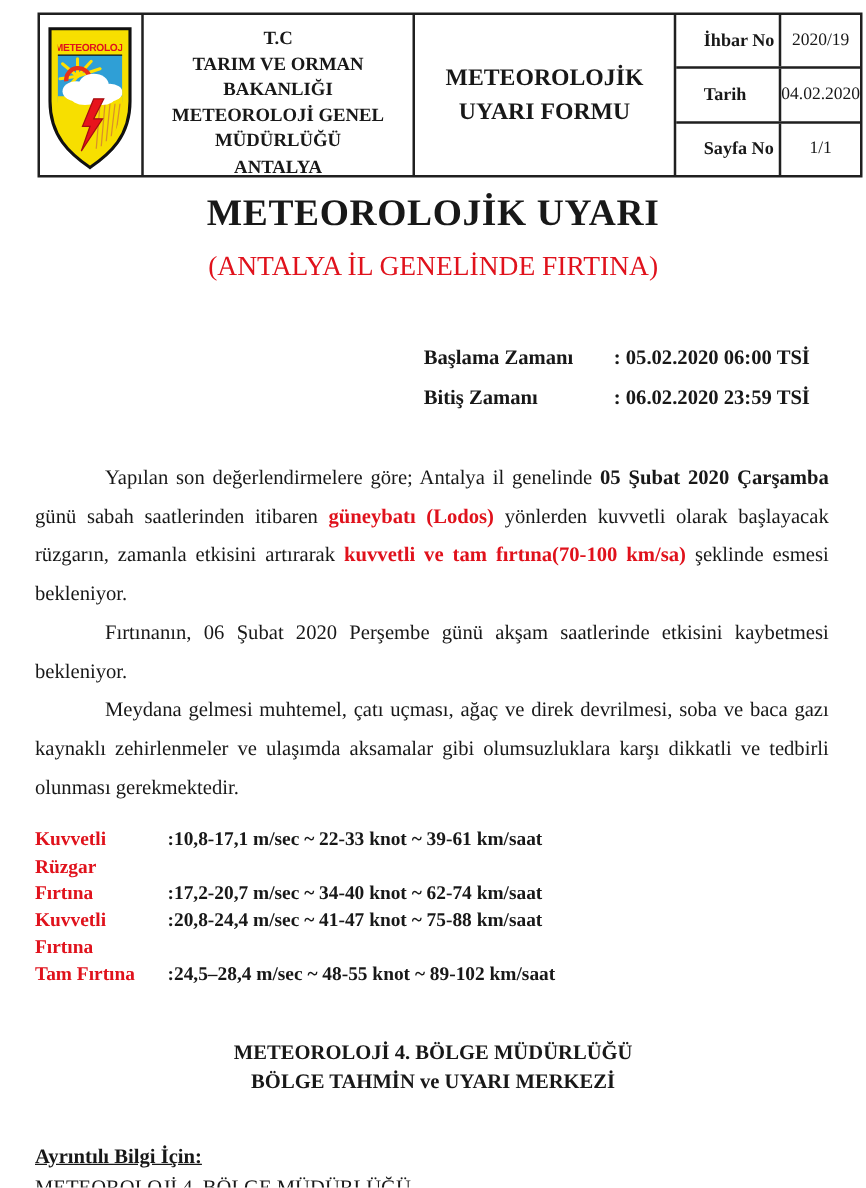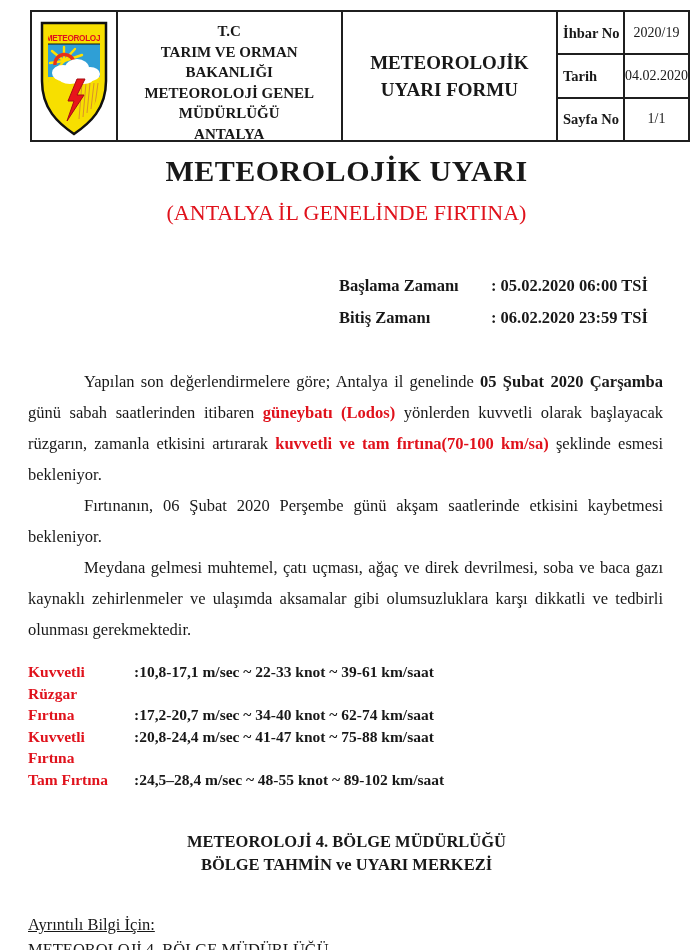--- a/index.html
+++ b/index.html
@@ -52,21 +52,21 @@
     border-left:2px solid var(--border);
     display:flex;flex-direction:column;
   }
   .meta-row{display:flex;flex:1;border-top:2px solid var(--border);min-height:0;}
   .meta-row:first-child{border-top:none;}
   .meta-label{
     width:60px;
     border-right:2px solid var(--border);
     font-weight:bold;font-size:14.5px;line-height:16px;
     display:flex;align-items:center;
-    padding-left:5px;box-sizing:content-box;font-family:Liberation Serif, serif;
+    padding-left:22px;box-sizing:content-box;font-family:Liberation Serif, serif;
   }
   .meta-value{
     flex:1;display:flex;align-items:center;justify-content:center;
     font-size:14px;
   }
 
   
   .doc-title{
     margin-top:12px;
     text-align:center;
@@ -115,21 +115,21 @@
     margin-top:40px;
     text-align:center;
     font-weight:bold;font-size:16.5px;line-height:23px;
   }
 
   
   .contact{
     margin:36px 0 0 28px;
     font-size:16.5px;line-height:25px;
   }
-  .contact-heading{font-weight:normal;text-decoration:underline;}
+  .contact-heading{font-weight:bold;text-decoration:underline;}
 </style>
 </head>
 <body>
 
 <div class="page">
 
   <div class="header-table">
 
     <div class="cell logo-cell">
       <svg width="74" height="118" viewBox="0 0 74 118" aria-hidden="true">

